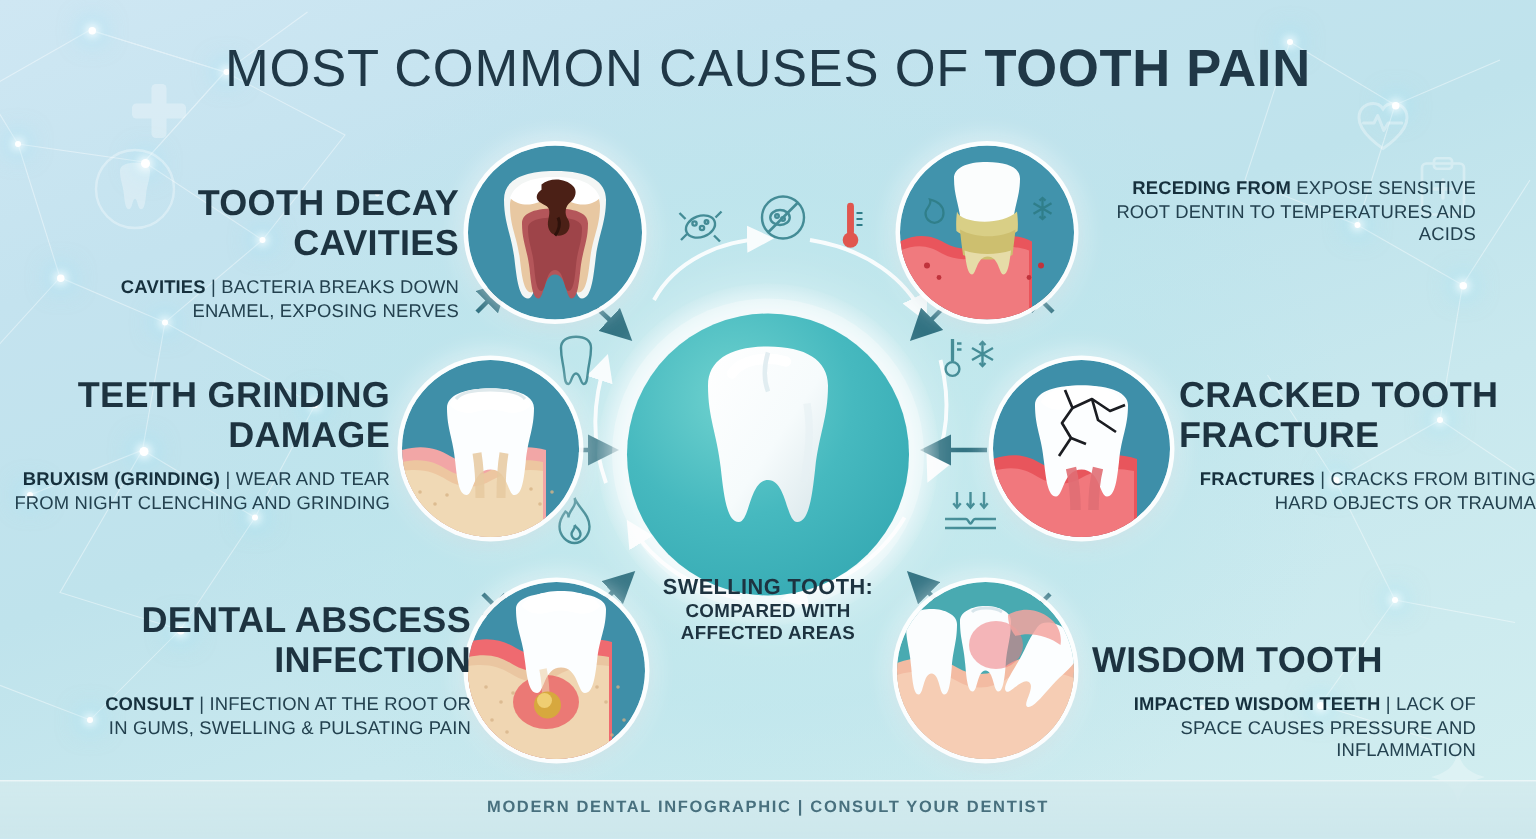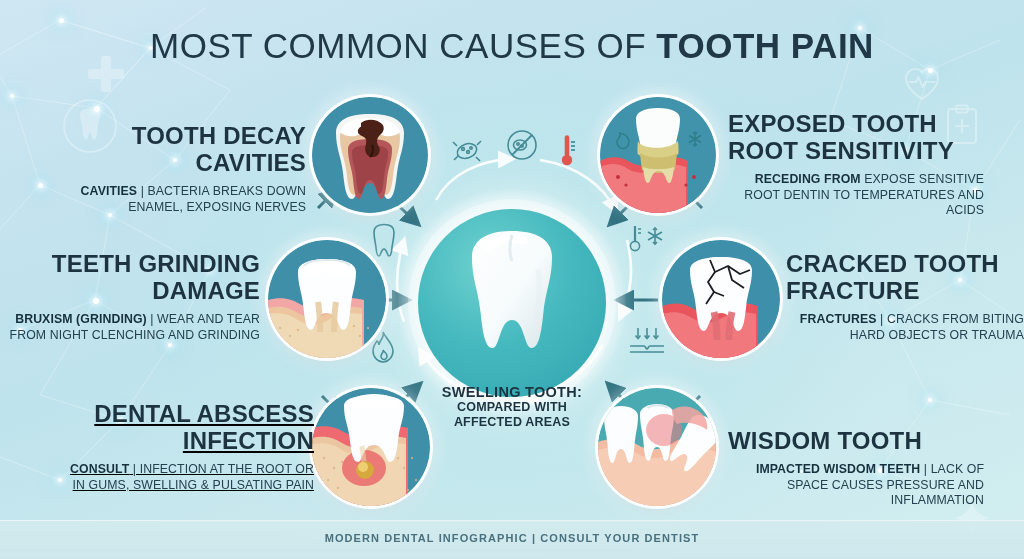--- a/index.html
+++ b/index.html
@@ -378,44 +378,40 @@
 
   <div class="blk r-al" style="left:50px;top:110px;width:256px;margin-top:12px;">
     <h3>
       <span>TOOTH DECAY</span><br>
       <span>CAVITIES</span>
     </h3>
     <p><b>CAVITIES</b><span> | BACTERIA BREAKS DOWN ENAMEL, EXPOSING NERVES</span></p>
   </div>
 
   <div class="blk l-al" style="left:728px;top:110px;width:256px;">
-    <h3>
-      <span>EXPOSED TOOTH</span><br>
-      <span>ROOT SENSITIVITY</span>
-    </h3>
     <p><b>RECEDING FROM</b><span> EXPOSE SENSITIVE ROOT DENTIN TO TEMPERATURES AND ACIDS</span></p>
   </div>
 
   <div class="blk l-al" style="left:786px;top:250px;width:238px;">
     <h3>
       <span>CRACKED TOOTH</span><br>
       <span>FRACTURE</span>
     </h3>
     <p><b>FRACTURES</b><span> | CRACKS FROM BITING HARD OBJECTS OR TRAUMA</span></p>
   </div>
 
   <div class="blk r-al" style="left:8px;top:250px;width:252px;">
     <h3>
       <span>TEETH GRINDING</span><br>
       <span>DAMAGE</span>
     </h3>
     <p><b>BRUXISM (GRINDING)</b><span> | WEAR AND TEAR FROM NIGHT CLENCHING AND GRINDING</span></p>
   </div>
 
-  <div class="blk r-al" style="left:58px;top:400px;width:256px;text-decoration:underline;">
+  <div class="blk r-al" style="left:58px;top:400px;width:256px;">
     <h3>
       <span>DENTAL ABSCESS</span><br>
       <span>INFECTION</span>
     </h3>
     <p><b>CONSULT</b><span> | INFECTION AT THE ROOT OR IN GUMS, SWELLING &amp; PULSATING PAIN</span></p>
   </div>
 
   <div class="blk l-al" style="left:728px;top:400px;width:256px;">
     <h3>
       <br>

